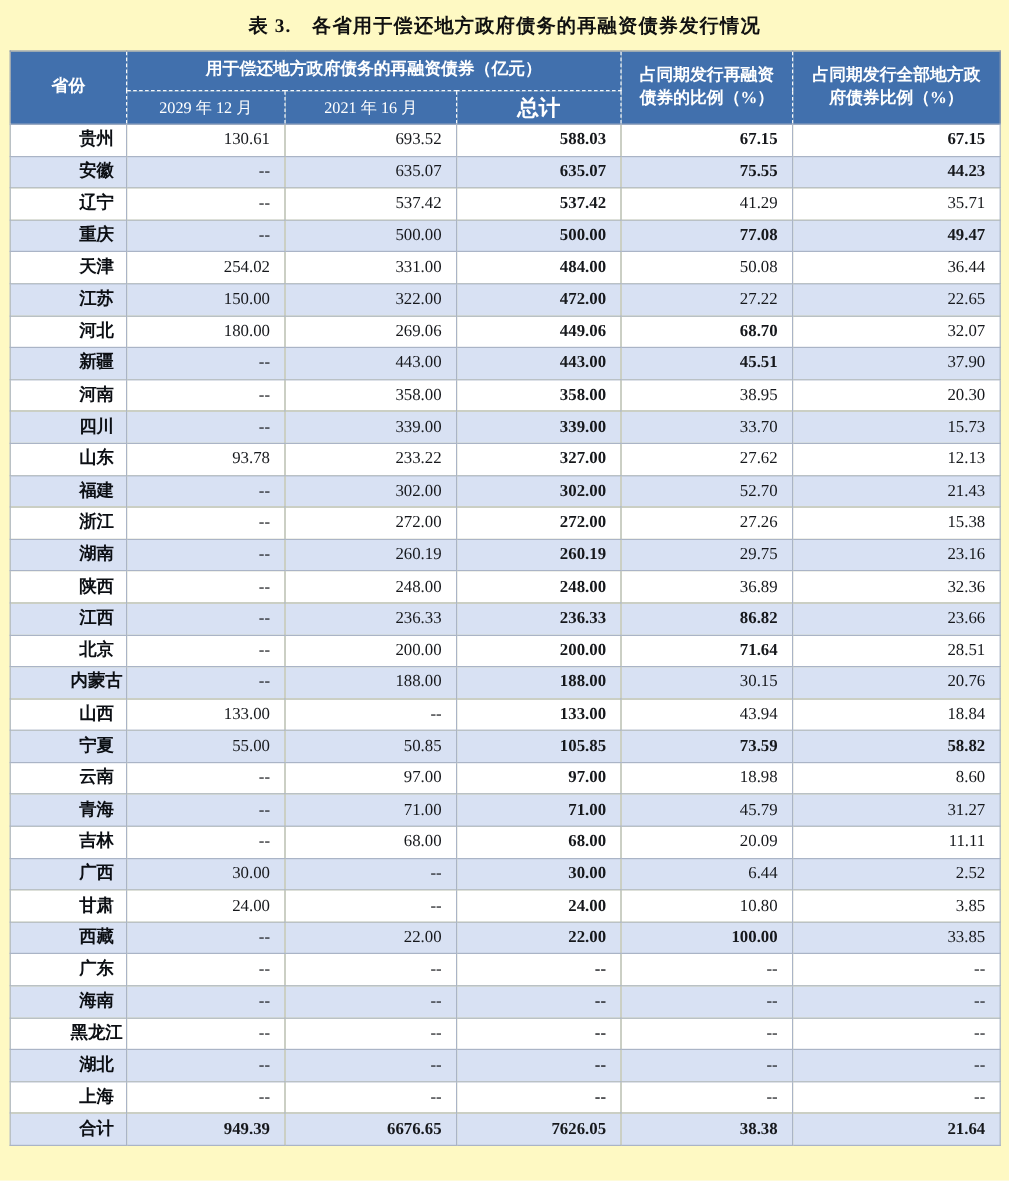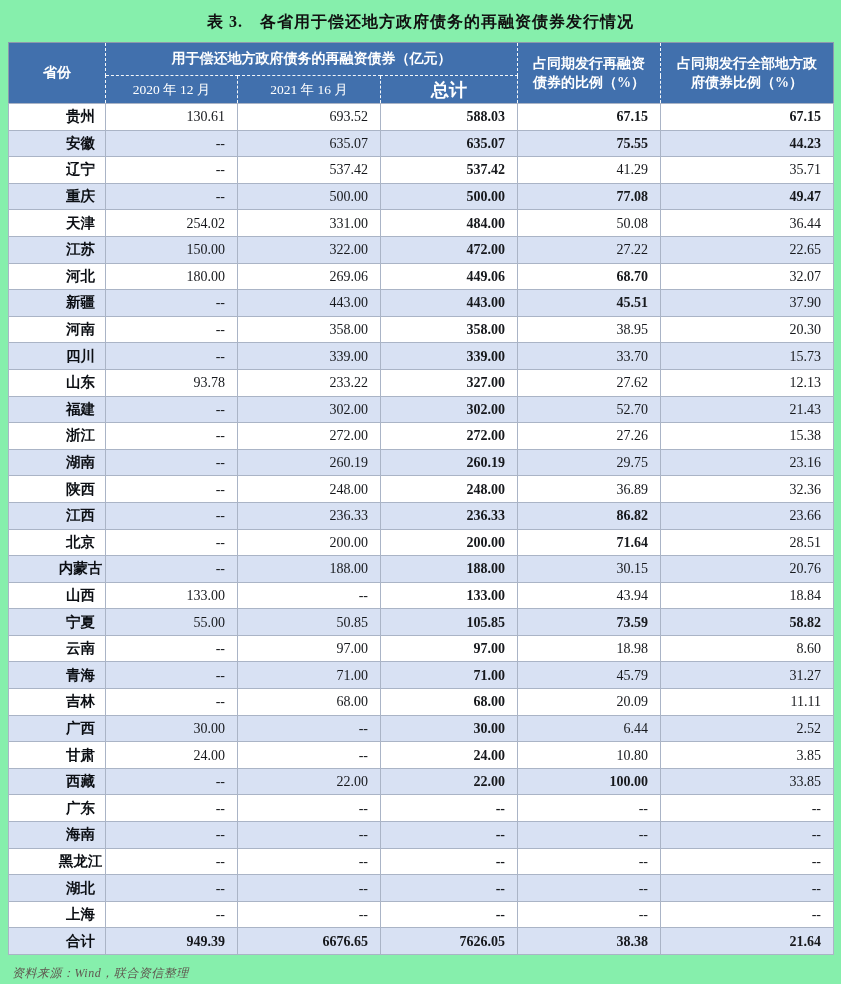--- a/index.html
+++ b/index.html
@@ -5,21 +5,21 @@
   html, body {
     margin: 0;
     padding: 0;
     background: #ffffff;
     font-family: "Liberation Serif", "DejaVu Serif", serif;
   }
   .page {
     position: relative;
     width: 841px;
     height: 984px;
-    background: #86efac;
+    background: #fef9c3;
     overflow: hidden;
   }
   .doc-title {
     padding-top: 12px;
     text-align: center;
     font-size: 16px;
     font-weight: bold;
     color: #111111;
     letter-spacing: 1px;
   }
@@ -109,21 +109,21 @@
         <th rowspan="2" class="two-line">
           <span class="hline">占同期发行再融资</span>
           <span class="hline">债券的比例（%）</span>
         </th>
         <th rowspan="2" class="two-line">
           <span class="hline">占同期发行全部地方政</span>
           <span class="hline">府债券比例（%）</span>
         </th>
       </tr>
       <tr class="h2">
-        <th>2020 年 12 月</th>
+        <th>2029 年 12 月</th>
         <th>2021 年 16 月</th>
         <th class="sub-total">总计</th>
       </tr>
     </thead>
     <tbody>
         <tr>
           <td class="prov">贵州</td>
           <td class="num">130.61</td>
           <td class="num">693.52</td>
           <td class="num bold">588.03</td>
@@ -374,15 +374,14 @@
           <td class="prov">合计</td>
           <td class="num bold">949.39</td>
           <td class="num bold">6676.65</td>
           <td class="num bold">7626.05</td>
           <td class="num bold">38.38</td>
           <td class="num bold">21.64</td>
         </tr>
       </tbody>
   </table>
 
-  <div class="source-note">资料来源：Wind，联合资信整理</div>
 
 </div>
 
 </body></html>

